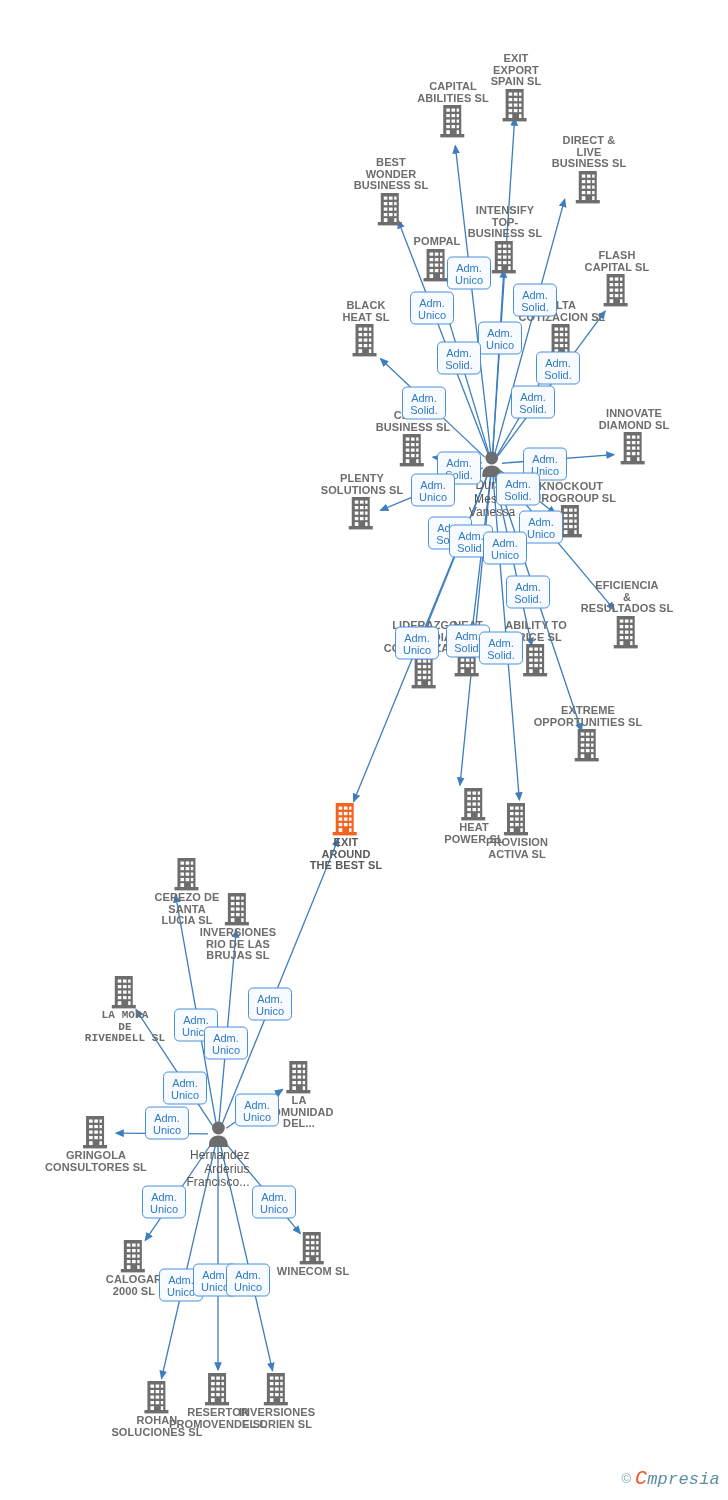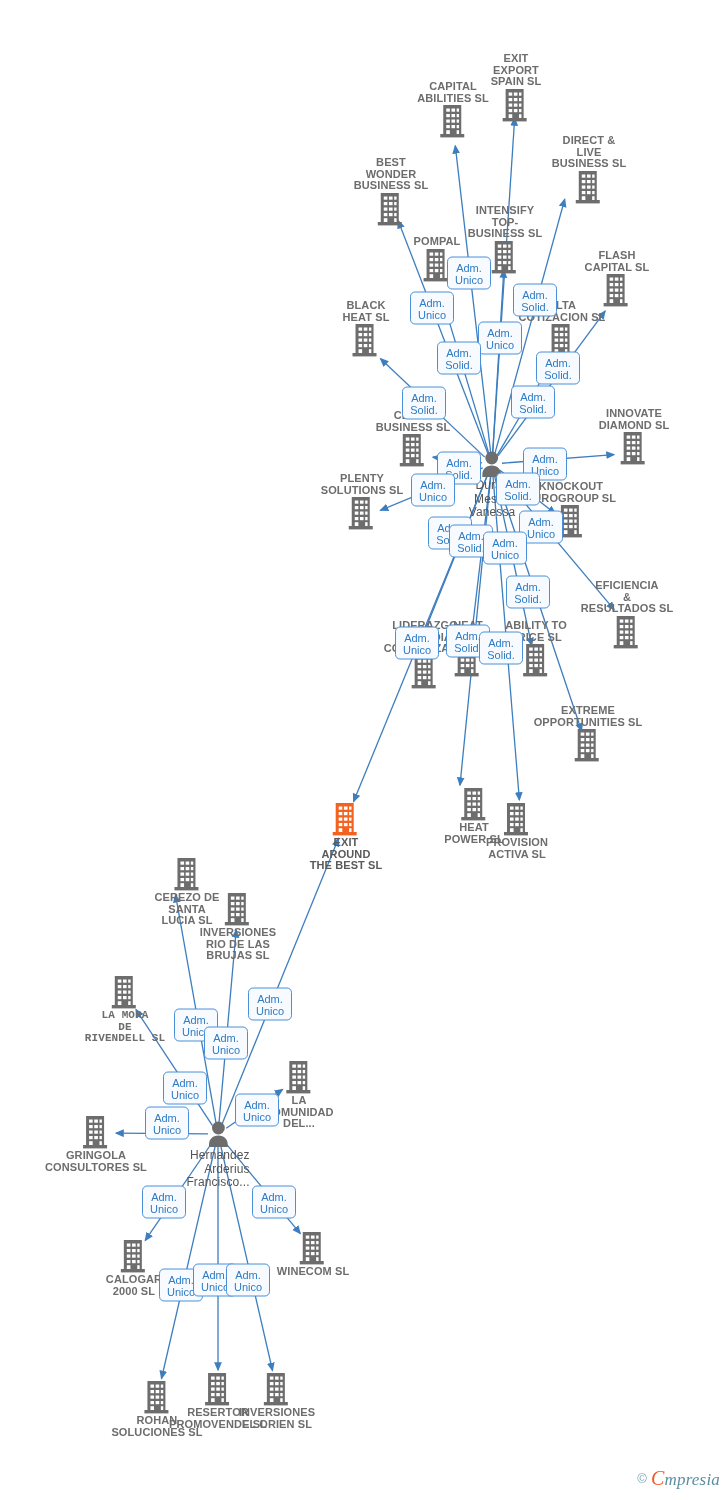--- a/index.html
+++ b/index.html
@@ -30,21 +30,21 @@
     color:#2f7bc4;font-size:11px;line-height:12px;text-align:center;
     padding:4px 3px 3px;white-space:pre-line;width:44px;
     font-family:"Liberation Sans", sans-serif;
   }
 
   #watermark{
     position:absolute;right:8px;bottom:10px;display:flex;align-items:center;
     gap:4px;
   }
   #watermark .c{color:#7fa8b8;font-size:13px;}
-  #watermark .wm-text{font-family:Liberation Serif, serif;font-style:italic;
+  #watermark .wm-text{font-family:Liberation Mono, monospace;font-style:italic;
     font-size:17px;color:#5b8fa3;letter-spacing:.2px;}
   #watermark .wm-text .e{color:#ef5a28;font-size:20px;}
 </style>
 </head>
 <body>
 
 <div id="canvas">
   <svg id="edges">
     <defs>
       <marker id="arrow" markerWidth="7" markerHeight="7" refX="6" refY="3" orient="auto" markerUnits="strokeWidth">

